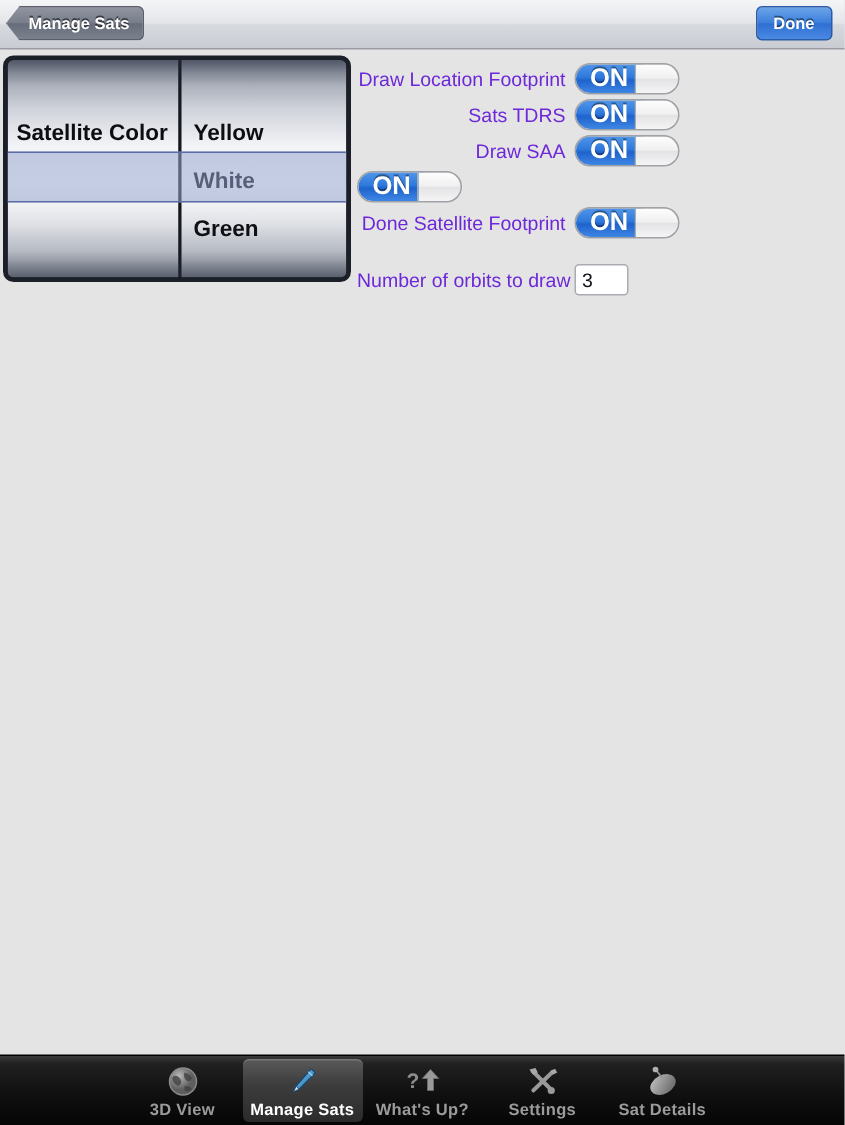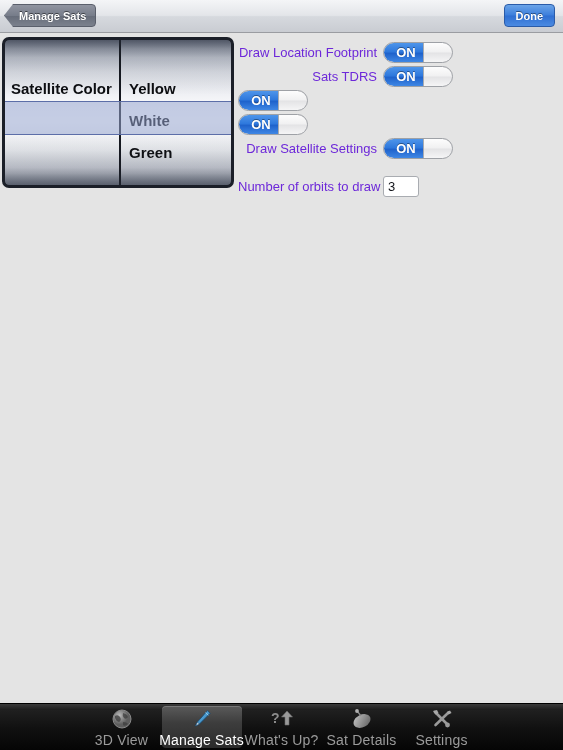--- a/index.html
+++ b/index.html
@@ -178,21 +178,21 @@
   .toggle .track-on {
     position: absolute;
     left: 0; top: 0;
     width: 44px;
     height: 100%;
     background: linear-gradient(to bottom, #4e95ea 0%, #2f79dd 45%, #1f63cc 55%, #3f87e4 100%);
     display: flex;
     align-items: center;
     justify-content: center;
     color: #ffffff;
-    font-size: 13px;
+    font-size: 17px;
     font-weight: bold;
     text-shadow: 0 -1px 0 rgba(0,0,0,.4);
     border-radius: 10px 0 0 10px;
   }
   .toggle .knob {
     position: absolute;
     right: 0; top: 0;
     width: 28px;
     height: 100%;
     background: linear-gradient(to bottom, #fdfdfd 0%, #f0f0f1 48%, #e3e3e5 52%, #f5f5f6 100%);
@@ -244,23 +244,23 @@
     box-shadow: inset 0 1px 0 rgba(255,255,255,.18);
   }
   .tab-icon {
     width: 26px;
     height: 24px;
     display: flex;
     align-items: center;
     justify-content: center;
   }
   .tab-label {
-    font-size: 14px;
+    font-size: 11px;
     color: #9b9b9b;
-    font-weight: normal;
+    font-weight: bold;
     white-space: nowrap;
     letter-spacing: .2px;
   }
   .tab.selected .tab-label { color: #ffffff; }
 </style>
 </head>
 <body>
 
 <div class="navbar">
   <div class="back-button">
@@ -304,35 +304,36 @@
 
   <div class="setting-row">
     <div class="setting-label">Sats TDRS</div>
     <div class="toggle">
       <div class="track-on">ON</div>
       <div class="knob"></div>
     </div>
   </div>
 
   <div class="setting-row">
+    <div class="setting-label">Draw SAA</div>
     <div class="toggle">
       <div class="track-on">ON</div>
       <div class="knob"></div>
     </div>
   </div>
 
   <div class="setting-row">
     <div class="toggle">
       <div class="track-on">ON</div>
       <div class="knob"></div>
     </div>
   </div>
 
   <div class="setting-row">
-    <div class="setting-label">Draw Satellite Settings</div>
+    <div class="setting-label">Done Satellite Footprint</div>
     <div class="toggle">
       <div class="track-on">ON</div>
       <div class="knob"></div>
     </div>
   </div>
 
   <div class="setting-row" style="margin-top:14px;">
     <div class="setting-label wide">Number of orbits to draw</div>
     <div class="orbits-input" placeholder="">3</div>
   </div>
@@ -384,42 +385,42 @@
         <text x="1" y="15" font-family="Liberation Sans, sans-serif" font-size="14" font-weight="bold" fill="#8d8d8d">?</text>
         <path d="M15 17 L15 9 L11.5 9 L17 3 L22.5 9 L19 9 L19 17 Z" fill="#9a9a9a" stroke="#6d6d6d" stroke-width=".6" stroke-linejoin="round"></path>
       </svg>
     </div>
     <div class="tab-label">What's Up?</div>
   </div>
 
   <div class="tab">
     <div class="tab-icon">
       <svg width="24" height="22" viewBox="0 0 24 22">
+        <g stroke="#9a9a9a" stroke-width="2.6" stroke-linecap="round">
+          <line x1="5" y1="4" x2="18" y2="17"></line>
+          <line x1="18.5" y1="4.5" x2="5.5" y2="17"></line>
+        </g>
+        <path d="M3 3 L7 2 L8.5 5 L5.5 6.5 Z" fill="#a8a8a8"></path>
+        <path d="M20 2.5 L21.5 5 L18.5 6.5 L17 4 Z" fill="#a8a8a8"></path>
+        <circle cx="17.5" cy="17" r="2.4" fill="#9a9a9a"></circle>
+      </svg>
+    </div>
+    <div class="tab-label">Settings</div>
+  </div>
+
+  <div class="tab">
+    <div class="tab-icon">
+      <svg width="24" height="22" viewBox="0 0 24 22">
         <defs>
           <linearGradient id="gdish" x1="0" y1="0" x2="1" y2="1">
             <stop offset="0%" stop-color="#c6c6c6"></stop>
             <stop offset="100%" stop-color="#5d5d5d"></stop>
           </linearGradient>
         </defs>
         <ellipse cx="12" cy="13" rx="9" ry="6.2" fill="url(#gdish)" transform="rotate(-28 12 13)"></ellipse>
         <line x1="11" y1="8" x2="7.5" y2="3.5" stroke="#8d8d8d" stroke-width="1.3"></line>
         <circle cx="7" cy="3" r="1.9" fill="#b0b0b0"></circle>
       </svg>
     </div>
     <div class="tab-label">Sat Details</div>
   </div>
 
-  <div class="tab">
-    <div class="tab-icon">
-      <svg width="24" height="22" viewBox="0 0 24 22">
-        <g stroke="#9a9a9a" stroke-width="2.6" stroke-linecap="round">
-          <line x1="5" y1="4" x2="18" y2="17"></line>
-          <line x1="18.5" y1="4.5" x2="5.5" y2="17"></line>
-        </g>
-        <path d="M3 3 L7 2 L8.5 5 L5.5 6.5 Z" fill="#a8a8a8"></path>
-        <path d="M20 2.5 L21.5 5 L18.5 6.5 L17 4 Z" fill="#a8a8a8"></path>
-        <circle cx="17.5" cy="17" r="2.4" fill="#9a9a9a"></circle>
-      </svg>
-    </div>
-    <div class="tab-label">Settings</div>
-  </div>
-
 </div>
 
 </body></html>

